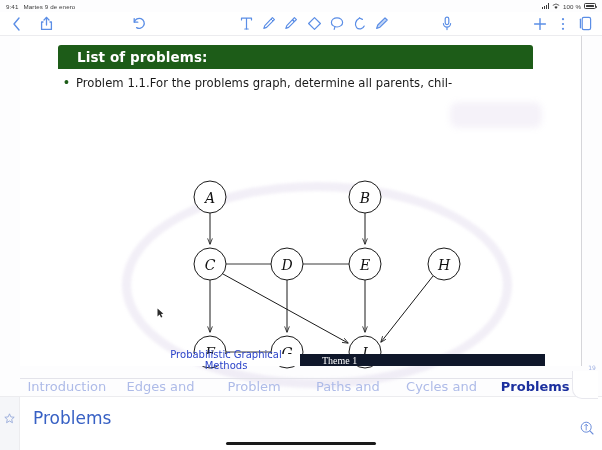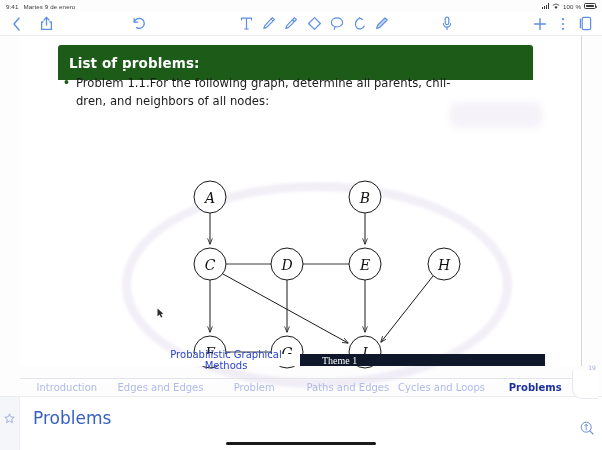--- a/index.html
+++ b/index.html
@@ -47,23 +47,23 @@
 
   
   .slide {
     position: absolute; left: 20px; top: 36px; width: 562px; height: 330px;
     background: #ffffff;
     border-right: 1px solid #c9c9cd;
   }
   .paper-shadow { position:absolute; right:-1px; top:0; bottom:0; width:1px; background:#d6d6da; }
 
   .banner {
-    position: absolute; left: 38px; top: 9px; width: 475px; height: 35px;
+    position: absolute; left: 38px; top: 9px; width: 475px; height: 23px;
     background: #1d5c18; border-radius: 3px 3px 0 0;
-    display: flex; align-items: center;
+    display: flex; align-items: center; padding-left: 8px;
   }
   .banner-text {
     color: #ffffff; font-size: 13.5px; font-weight: bold;
     font-family: "DejaVu Sans", sans-serif;
     padding-left: 11px; letter-spacing: .1px;
   }
   .banner-underline {
     position:absolute; left: 38px; top: 32px; width: 475px; height: 1.3px;
     background: #1d5c18;
   }
@@ -107,22 +107,22 @@
   }
   .sf-theme {
     flex: 0 0 245px; background:#0f172a; color:#ffffff;
     display:flex; align-items:center; padding-left: 22px; font-family: Liberation Serif, serif;
   }
 
   
   .navbar {
     position:absolute; left: 20px; top: 378px; width: 562px; height: 18px;
     border-top: 1px solid #e3e3ea;
-    display:flex; align-items:center;
-    font-size: 10px; font-family:"DejaVu Sans", sans-serif;
+    display:flex; align-items:flex-start;
+    font-size: 13px; font-family:"DejaVu Sans", sans-serif;
   }
   .nav-item { flex: 1; text-align: center; color: #aebbe8; cursor:pointer; }
   .nav-item.active { color: #1b2f9e; font-weight: bold; }
 
   .pagenum {
     position:absolute; right: 2px; top: 364px; width: 16px;
     text-align:center; color:#9fb0e2; font-size: 6px; line-height: 8px;
     font-family:"DejaVu Sans", sans-serif;
   }
   .pagenum .slash { color:#c8d2ee; }
@@ -278,21 +278,21 @@
   <div class="slide">
 
     <div class="banner">
       <span class="banner-text">List of problems:</span>
     </div>
     <div class="banner-underline"></div>
 
     <div class="bullet-row">
       <span class="bullet-dot">•</span>
       <span class="bullet-body">
-        <b>Problem 1.1.</b><span>For the following graph, determine all parents, chil-</span><br><span>dren, and neighbors of all nodes:</span>
+        <b>Problem 1.1.</b><span>For the problems graph, determine all parents, chil-</span><br>
       </span>
     </div>
 
     <div class="highlight-smudge"></div>
     <div class="highlight-ellipse"></div>
 
     <svg class="graph" width="300" height="218" viewBox="0 0 300 218">
       <defs>
         <marker id="ah" markerWidth="7" markerHeight="7" refX="5.6" refY="2.6" orient="auto" markerUnits="strokeWidth">
           <path d="M0,0.2 L6,2.6 L0,5" fill="none" stroke="#1a1a1a" stroke-width="0.8"></path>

